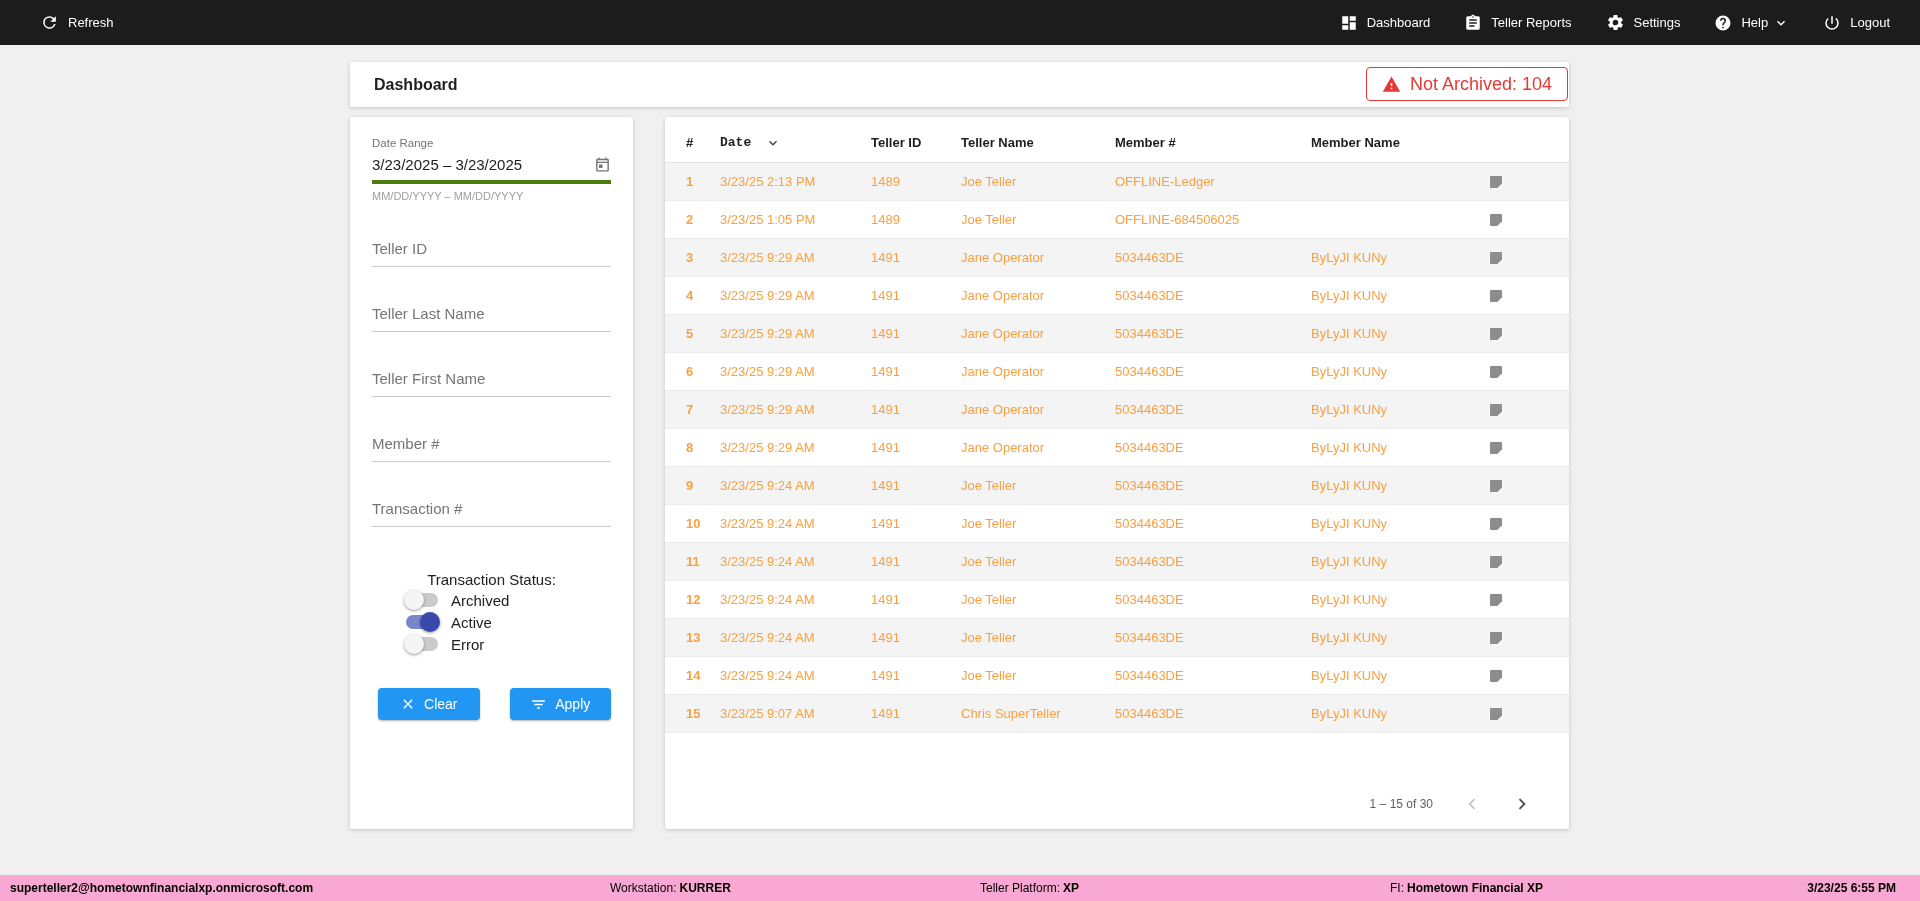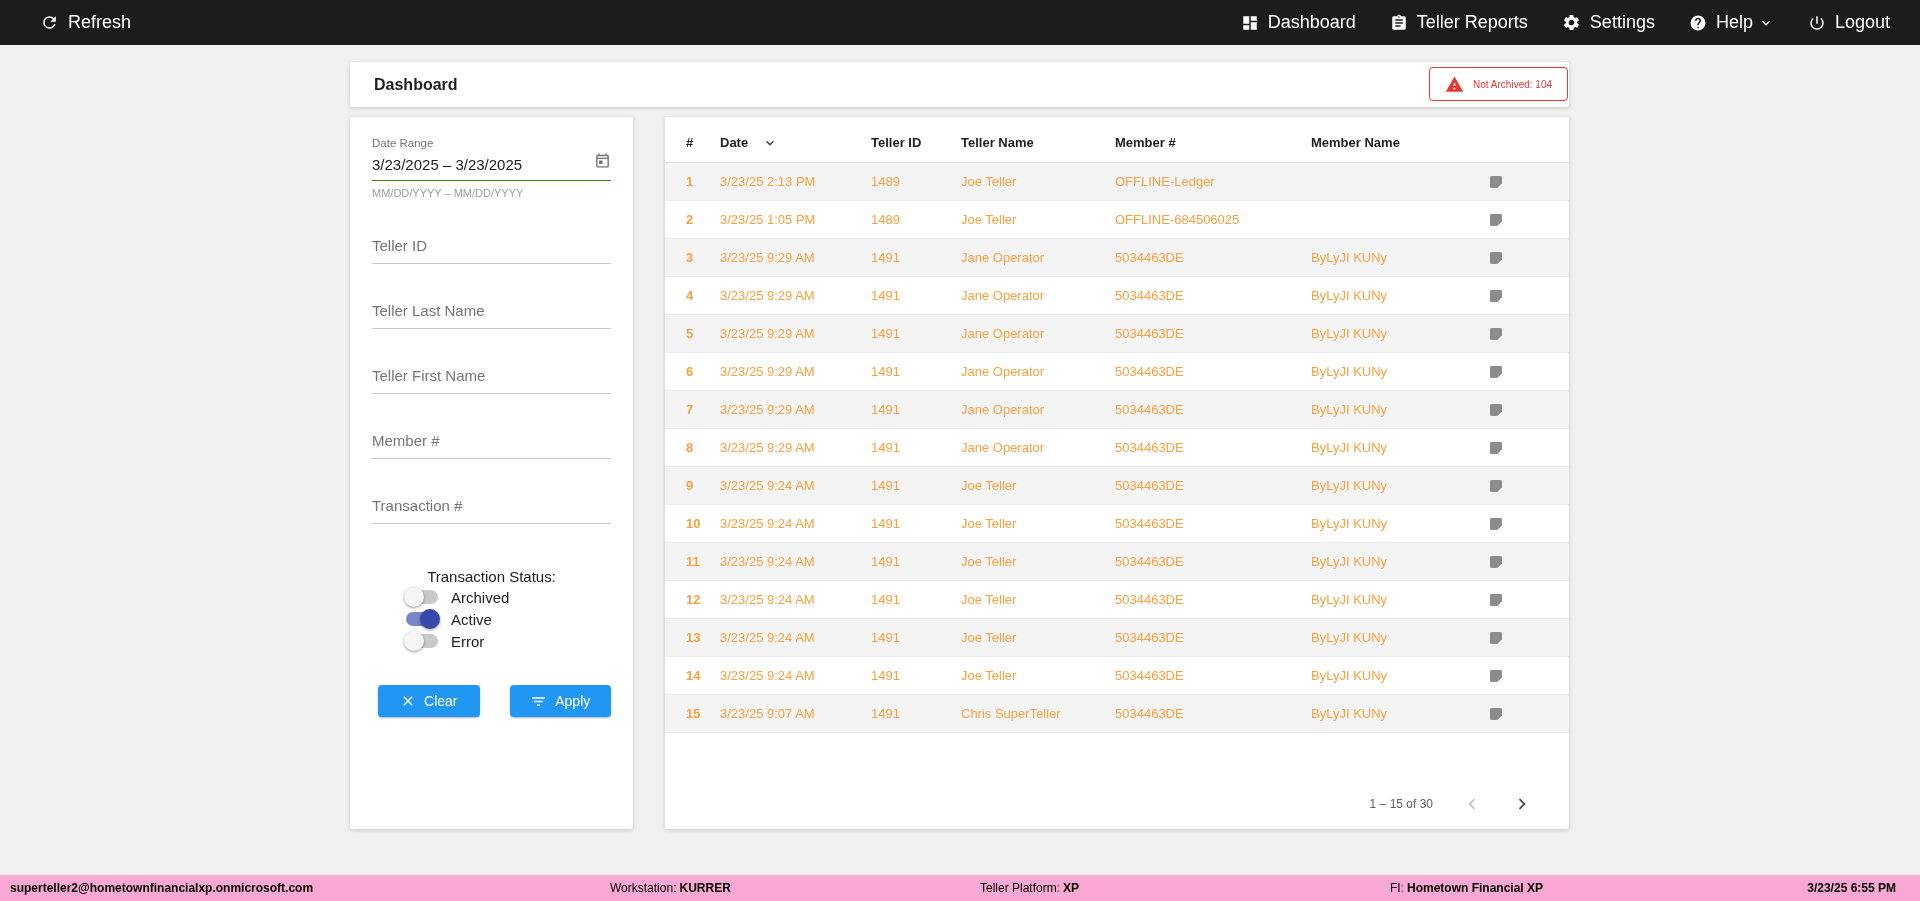--- a/index.html
+++ b/index.html
@@ -23,45 +23,45 @@
   .topbar {
     position: absolute; top:0; left:0; width:1920px; height:45px;
     background: var(--topbar-bg);
     display:flex; align-items:center; justify-content:space-between;
     padding: 0 30px 0 40px;
     color:#fff;
   }
   .topnav-item {
     display:flex; align-items:center; gap:9px;
     background:none; border:none; color:#fff;
-    font-family:"Liberation Sans",sans-serif; font-size:18px;
+    font-family:"Liberation Sans",sans-serif; font-size:13px;
     cursor:pointer; white-space:nowrap;
   }
   .topbar-right { display:flex; align-items:center; gap:34px; }
   .topnav-item svg { display:block; }
 
   
   .card { background:#fff; box-shadow: 0 1px 4px rgba(0,0,0,0.18); border-radius:2px; }
   .page-header {
     position:absolute; left:350px; top:62px; width:1219px; height:45px;
     display:flex; align-items:center;
   }
   .page-title { font-size:16px; font-weight:bold; padding-left:24px; color:#1f1f1f; }
   .not-archived-badge {
     position:absolute; right:1px; top:5px; height:34px;
     display:flex; align-items:center; gap:9px;
     border:1px solid var(--red); border-radius:4px; background:#fff;
-    color:var(--red); font-size:10px; padding:0 15px; cursor:pointer;
+    color:var(--red); font-size:18px; padding:0 15px; cursor:pointer;
   }
 
   
   .filter-card { position:absolute; left:350px; top:117px; width:283px; height:712px; }
   .filter-inner { padding: 20px 22px; }
   .field-label { font-size:11.5px; color:#757575; }
-  .date-input-row { display:flex; align-items:flex-start; border-bottom:1px solid #4d7c0f; margin-top:3px; }
+  .date-input-row { display:flex; align-items:flex-end; border-bottom:4px solid #4d7c0f; margin-top:3px; }
   .date-input {
     flex:1; border:none; outline:none; background:transparent;
     font-family:"Liberation Sans",sans-serif; font-size:15px; color:#212121;
     padding:4px 0 7px;
   }
   .cal-btn { background:none; border:none; cursor:pointer; padding:0 0 4px; }
   .field-hint { font-size:11px; color:#9e9e9e; margin-top:6px; }
   .filter-input {
     display:block; width:100%; border:none; outline:none; background:transparent;
     border-bottom:1px solid #c9c9c9;
@@ -96,21 +96,21 @@
   .thead, .trow {
     display:grid;
     grid-template-columns: 34px 151px 90px 154px 196px 177px 1fr;
     padding-left:21px; align-items:center;
   }
   .thead {
     height:40px; margin-top:6px; border-bottom:1px solid #e0e0e0;
     font-weight:bold; font-size:13px; color:#1f1f1f;
   }
   .thead .tcell { cursor:pointer; }
-  .hdr-date { display:flex; align-items:center; gap:14px; }
+  .hdr-date { display:flex; align-items:center; gap:14px;font-family:Liberation Mono, monospace; }
   .trow {
     height:38px; font-size:13px; color:var(--orange);
     border-bottom:1px solid #ececec; cursor:pointer;
   }
   .t-body .trow:nth-child(odd) { background:#f4f4f4; }
   .cell-num { font-weight:bold; }
   .cell-note { display:flex; align-items:center; }
   .t-pagination {
     position:absolute; bottom:14px; right:36px;
     display:flex; align-items:center; gap:28px;

